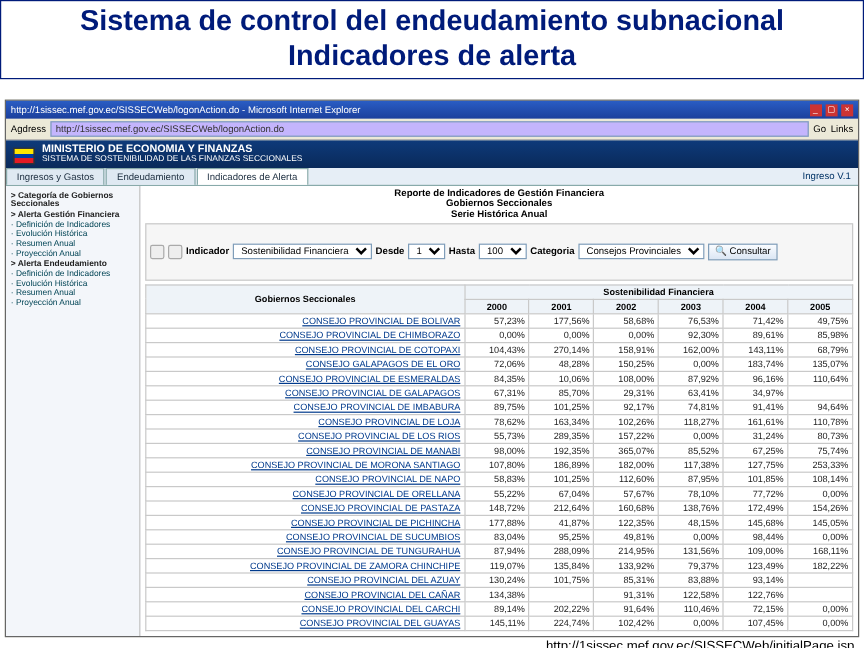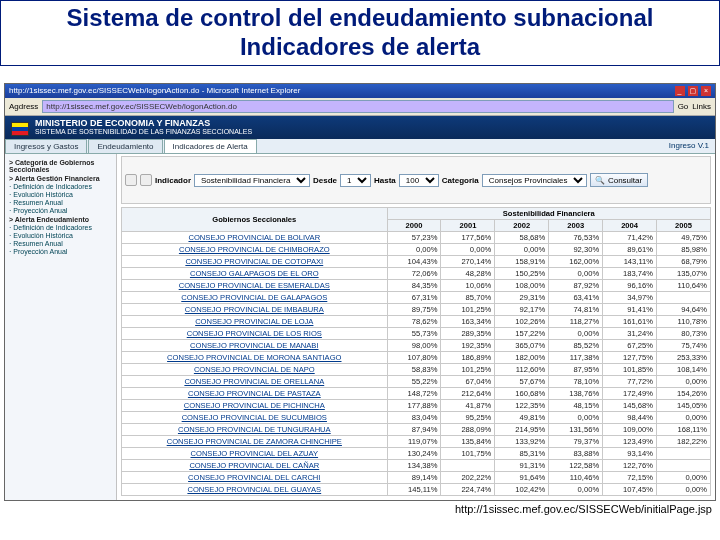--- a/index.html
+++ b/index.html
@@ -27,21 +27,21 @@
 .main{flex:1;padding:2px 4px 4px 4px}
 .rpt-title{text-align:center;font-size:8px;font-weight:700;line-height:1.1;margin-bottom:2px}
 .filter{display:flex;align-items:center;gap:3px;font-size:8px;border:1px solid #c9c9c9;background:#f6f6f6;padding:16px 3px;margin-bottom:3px}
 .filter .ic{width:12px;height:12px;background:#eee;border:1px solid #aaa;border-radius:2px}
 .filter select,.filter input{font-size:8px;border:1px solid #7f9db9;background:#fff;padding:0 2px;height:13px}
 .filter .btn{border:1px solid #7f9db9;background:linear-gradient(#fafcff,#dbe6f4);padding:0 5px;height:14px;font-size:8px;display:flex;align-items:center;cursor:pointer}
 table{border-collapse:collapse;width:100%;font-size:7.6px}
 th,td{border:1px solid #c9c9c9;padding:1px 3px;white-space:nowrap}
 thead th{background:#eef3f8;font-weight:700;text-align:center}
 thead .grp{background:#eef3f8;text-align:center}
-tbody td.name{color:#003a8c;text-decoration:underline;cursor:pointer;text-align:center}
+tbody td.name{color:#003a8c;text-decoration:underline;cursor:pointer;text-align:right}
 tbody td.val{text-align:right;color:#222}
 .footer-url{text-align:right;font-size:11px;color:#000;padding:2px 8px}
 </style>
 </head>
 <body>
 
 <div class="slide-title">
   <span>Sistema de control del endeudamiento subnacional</span><br>
   <span>Indicadores de alerta</span>
 </div>
@@ -86,20 +86,25 @@
       <div class="sb-i">· Resumen Anual</div>
       <div class="sb-i">· Proyección Anual</div>
       <div class="sb-h">&gt; Alerta Endeudamiento</div>
       <div class="sb-i">· Definición de Indicadores</div>
       <div class="sb-i">· Evolución Histórica</div>
       <div class="sb-i">· Resumen Anual</div>
       <div class="sb-i">· Proyección Anual</div>
     </div>
 
     <div class="main">
+      <div class="rpt-title">
+        <span>Reporte de Indicadores de Gestión Financiera</span><br>
+        <span>Gobiernos Seccionales</span><br>
+        <span>Serie Histórica Anual</span>
+      </div>
 
       <div class="filter">
         <span class="ic"></span>
         <span class="ic"></span>
         <b>Indicador</b>
         <select><option>Sostenibilidad Financiera</option></select>
         <b>Desde</b>
         <select><option>1</option></select>
         <b>Hasta</b>
         <select><option>100</option></select>

